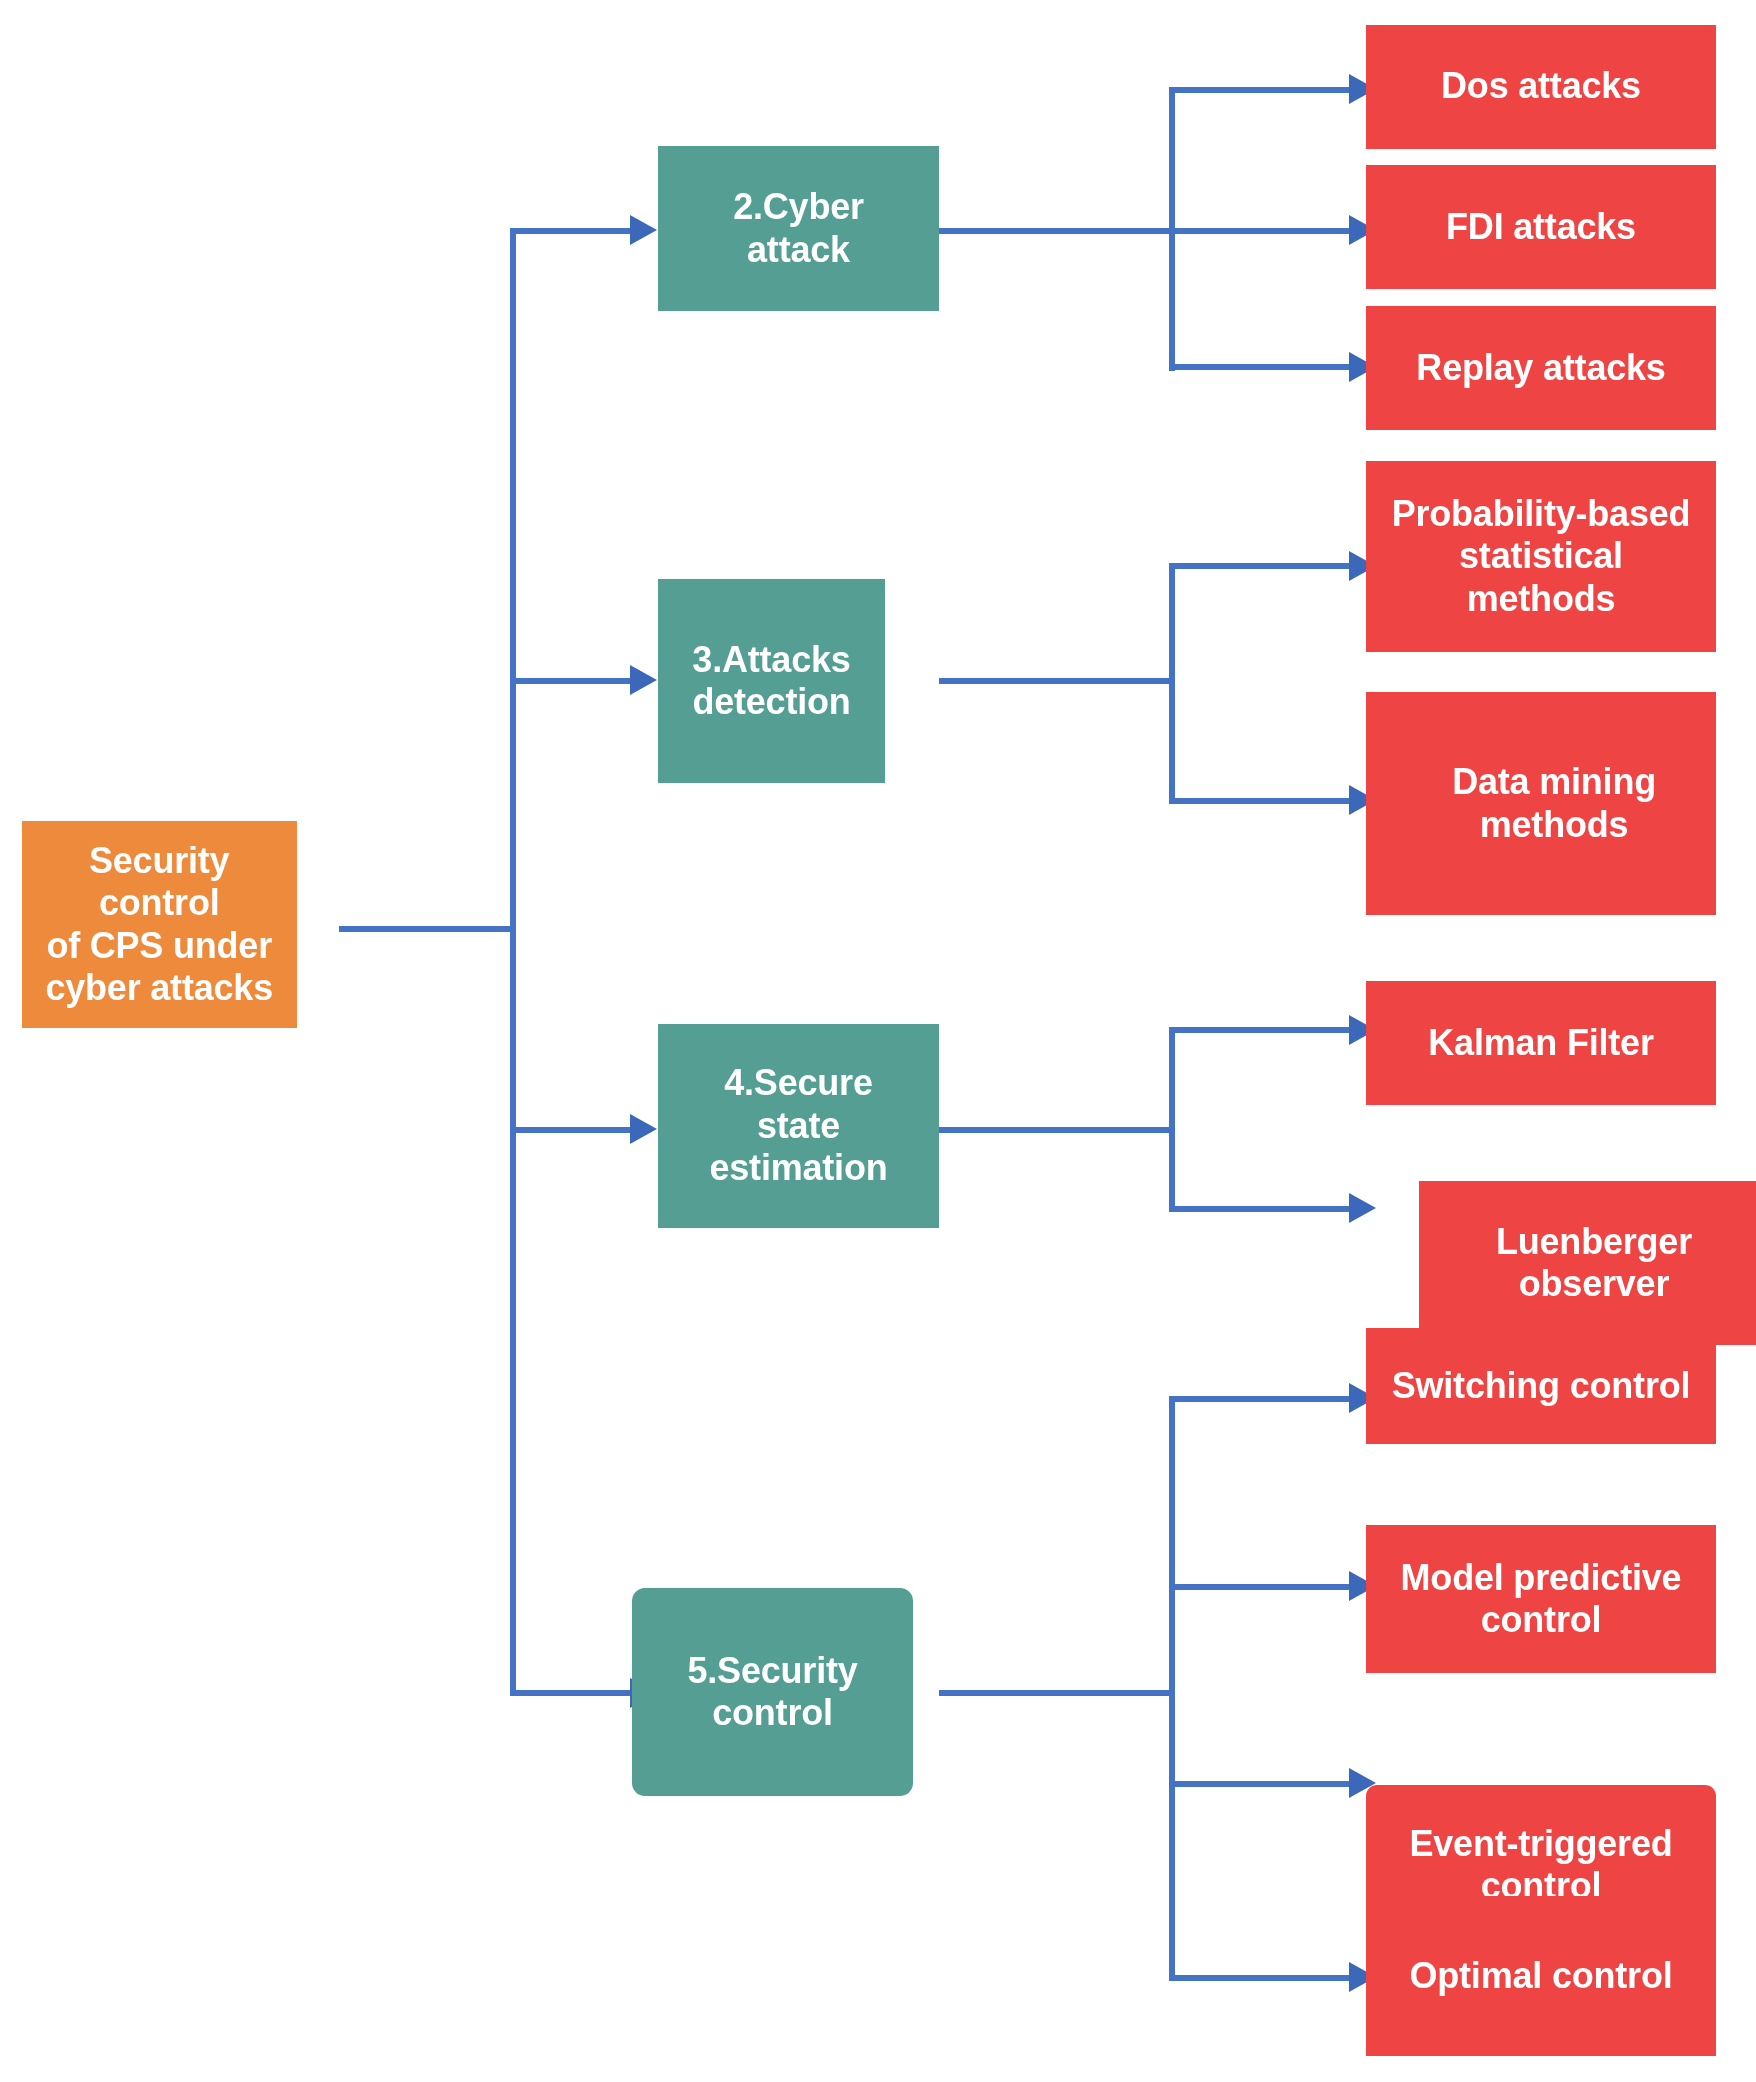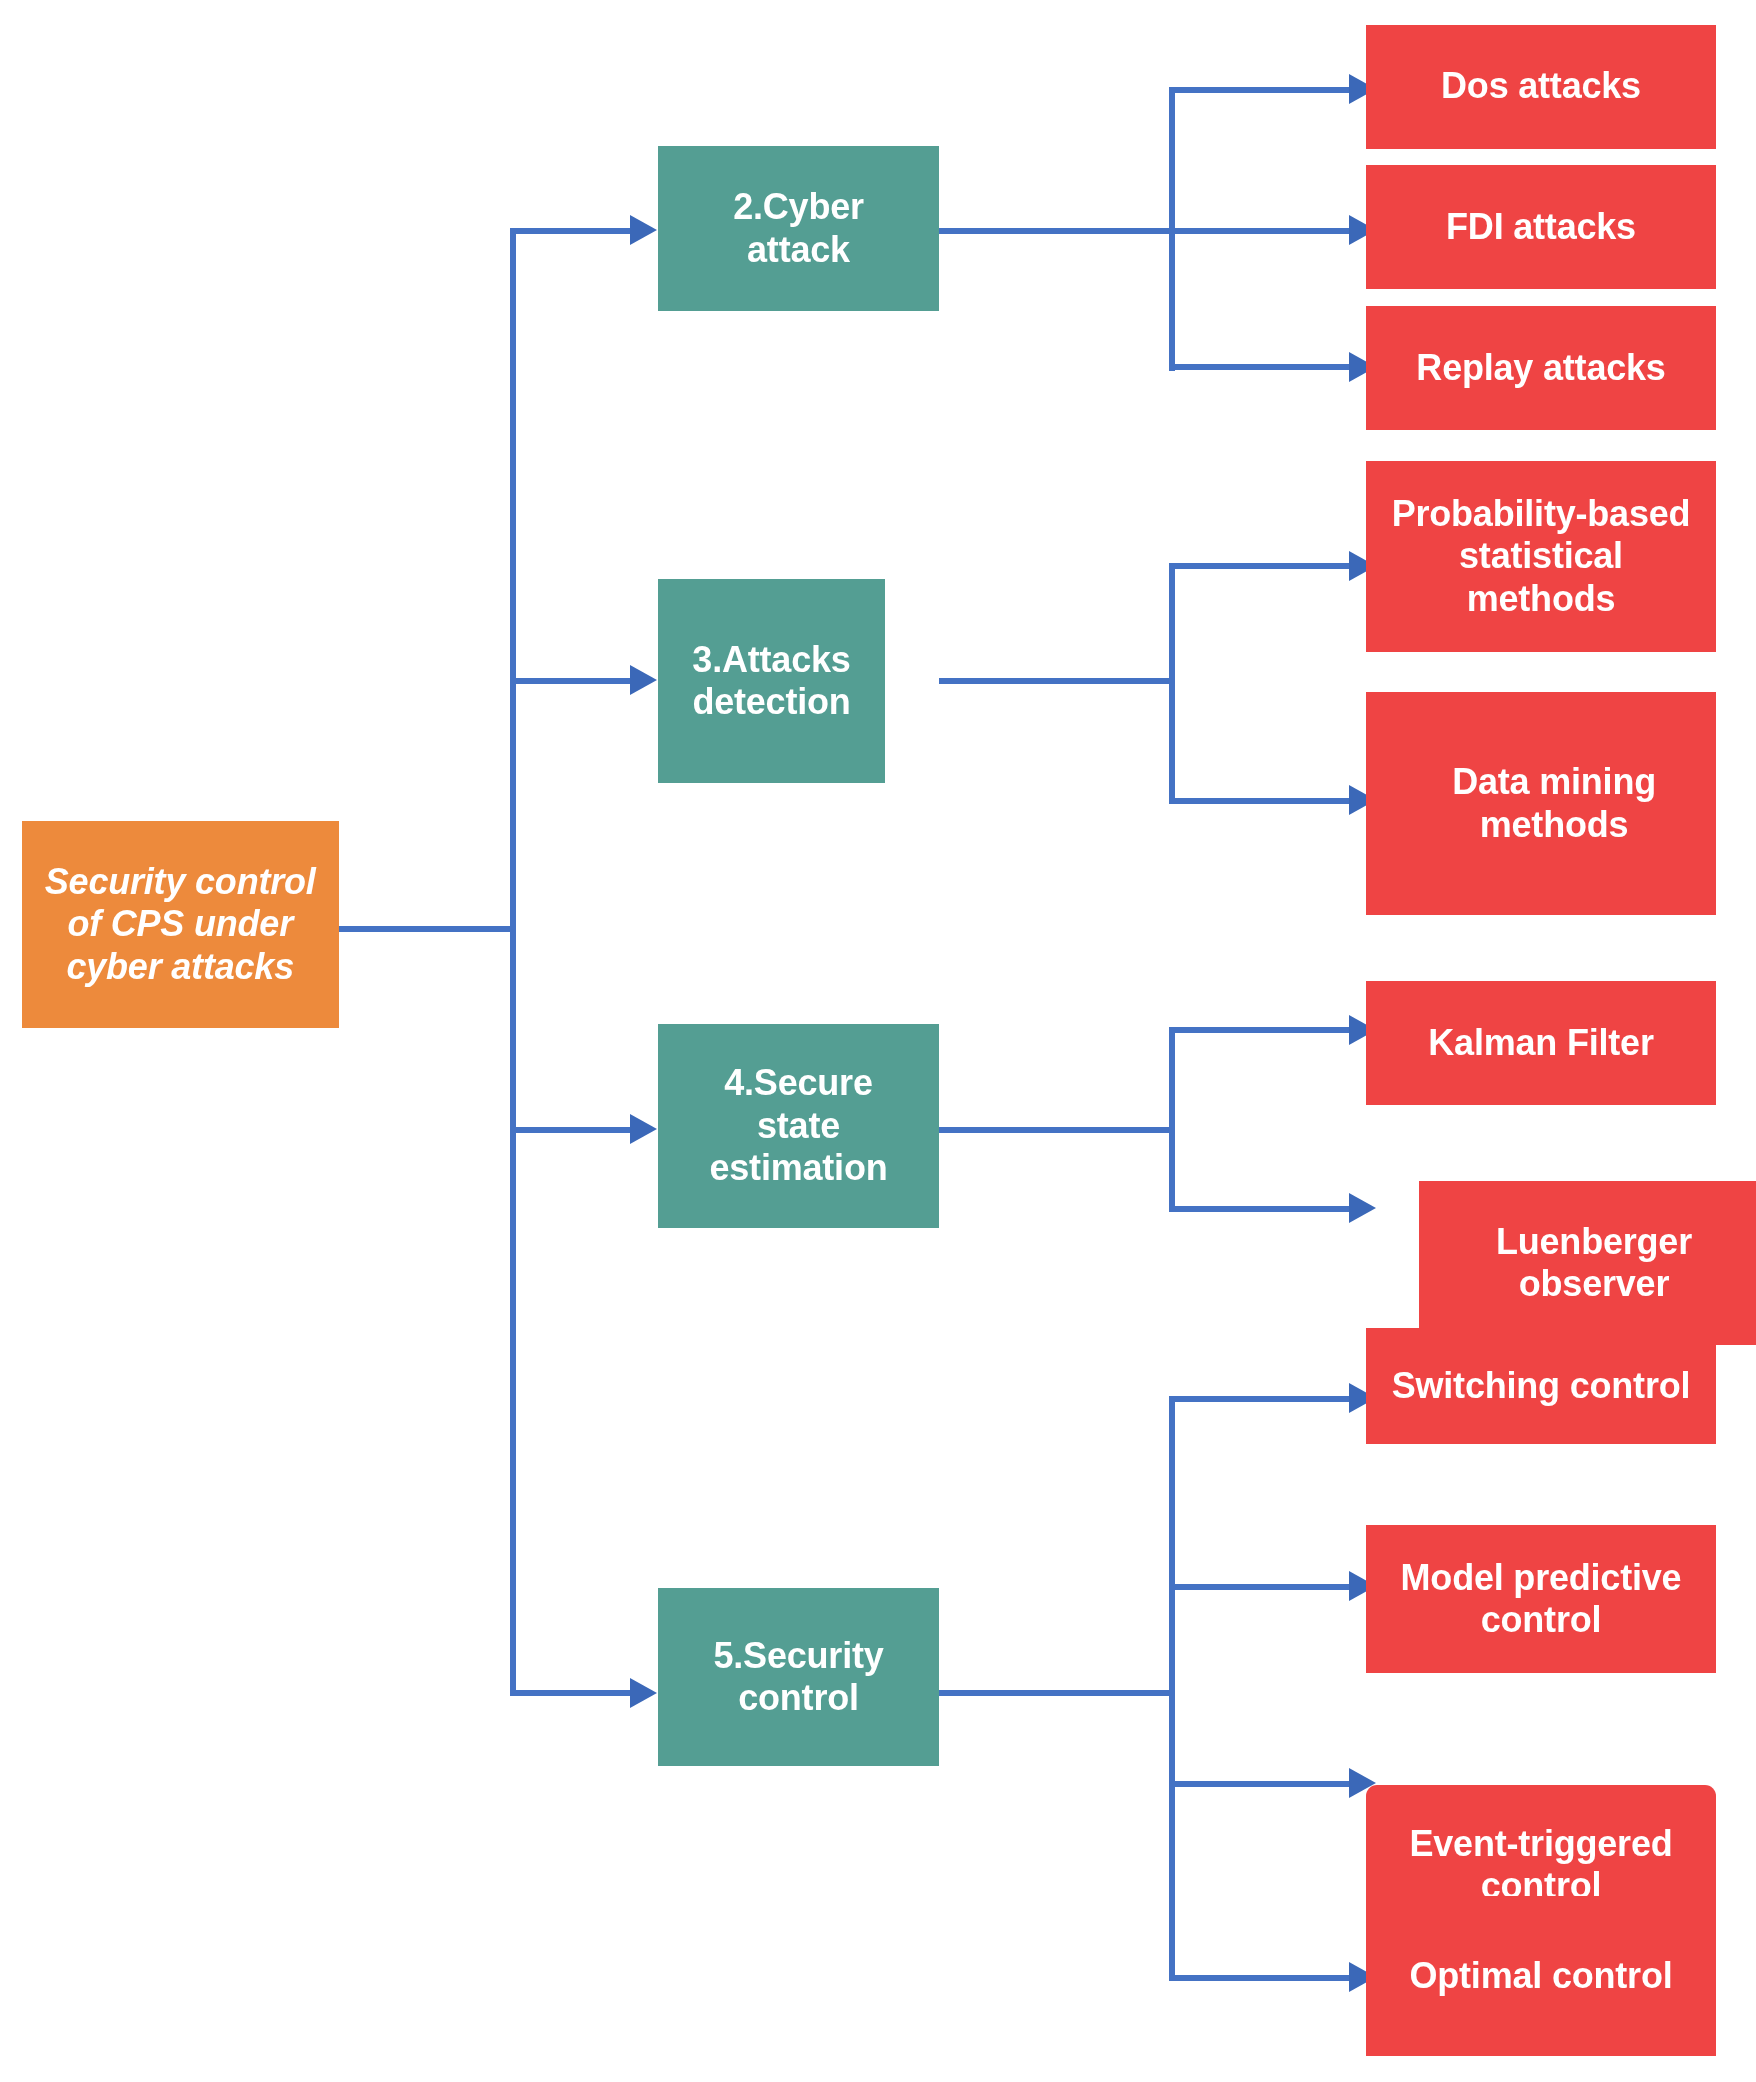--- a/index.html
+++ b/index.html
@@ -103,35 +103,35 @@
   <div class="conn v" style="left:1169px; top:1396px; height:585px;"></div>
   <div class="conn h" style="left:1169px; top:1396px; width:197px;"></div>
   <div class="arrowhead" style="left:1349px; top:1383px;"></div>
   <div class="conn h" style="left:1169px; top:1584px; width:197px;"></div>
   <div class="arrowhead" style="left:1349px; top:1571px;"></div>
   <div class="conn h" style="left:1169px; top:1781px; width:197px;"></div>
   <div class="arrowhead" style="left:1349px; top:1768px;"></div>
   <div class="conn h" style="left:1169px; top:1975px; width:197px;"></div>
   <div class="arrowhead" style="left:1349px; top:1962px;"></div>
 
-  <div class="node root" style="left:21.7px; top:821px; width:317px; height:207px;font-style:italic;">Security control
+  <div class="node root" style="left:21.7px; top:821px; width:275px; height:207px;">Security control
 of CPS under
 cyber attacks</div>
 
   <div class="node level1" style="left:658px; top:146px; width:281px; height:165px;">2.Cyber
 attack</div>
 
   <div class="node level1" style="left:658px; top:579px; width:227px; height:204px;">3.Attacks
 detection</div>
 
   <div class="node level1" style="left:658px; top:1024px; width:281px; height:204px;">4.Secure
 state
 estimation</div>
 
-  <div class="node level1" style="left:658px; top:1588px; width:281px; height:178px;">5.Security
+  <div class="node level1" style="left:632px; top:1588px; width:281px; height:208px;border-radius:13px;">5.Security
 control</div>
 
   <div class="node leaf" style="left:1366px; top:24.6px; width:350px; height:124px;">Dos attacks</div>
 
   <div class="node leaf" style="left:1366px; top:165px; width:350px; height:124px;">FDI attacks</div>
 
   <div class="node leaf" style="left:1366px; top:306px; width:350px; height:124px;">Replay attacks</div>
 
   <div class="node leaf" style="left:1366px; top:461px; width:350px; height:191px;">Probability-based
 statistical

